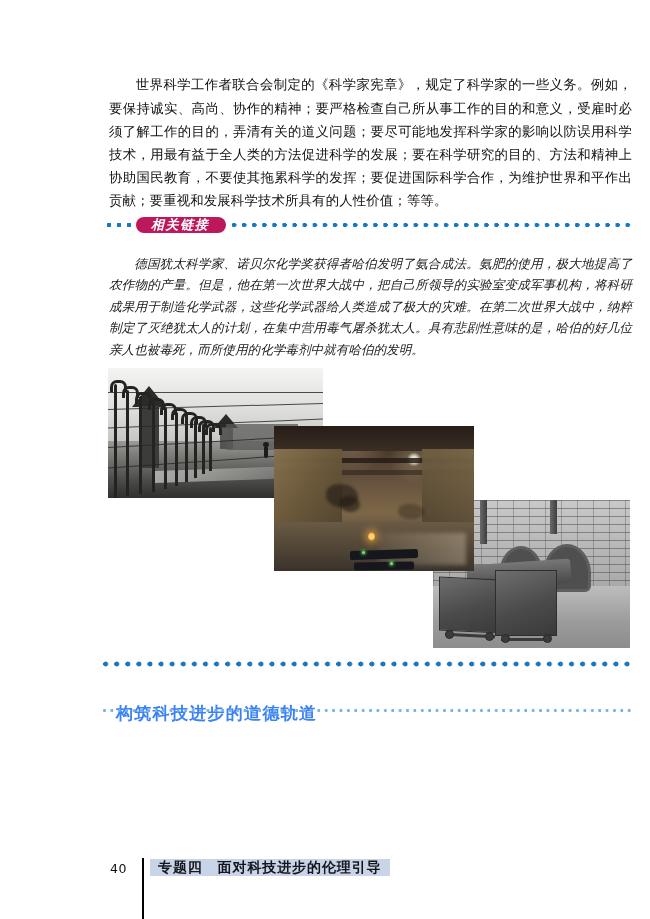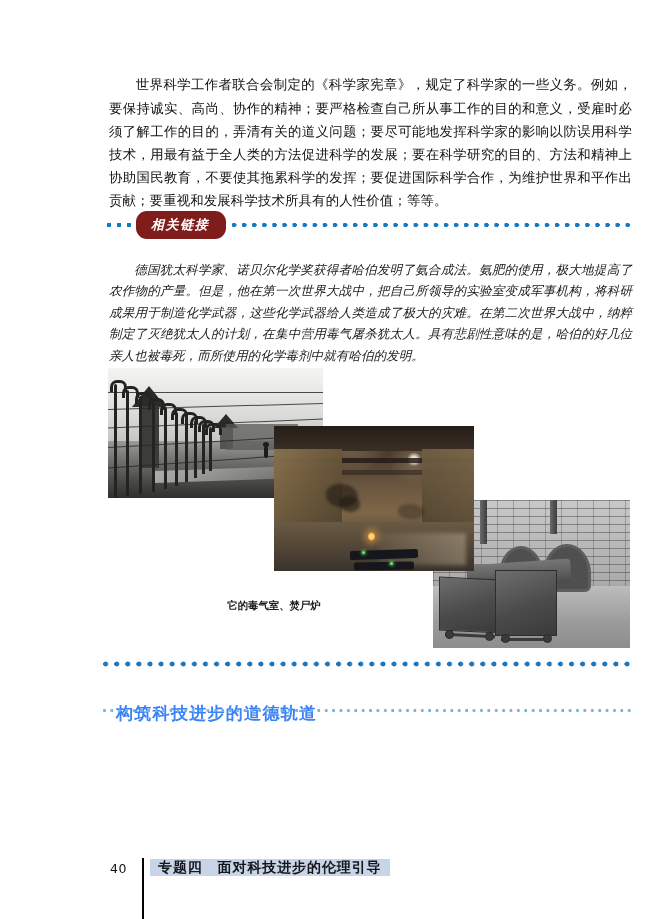--- a/index.html
+++ b/index.html
@@ -49,24 +49,24 @@
     align-items: center;
   }
   .dots-lead {
     width: 28px;
     height: 22px;
     background-image: radial-gradient(circle at 3px 50%, #1479c4 2.1px, rgba(0,0,0,0) 2.4px);
     background-size: 10px 100%;
     background-repeat: repeat-x;
   }
   .link-pill {
-    height: 28px;
+    height: 16px;
     padding: 0 17px 0 15px;
     border-radius: 11px;
-    background: #7f1d1d;
+    background: #be185d;
     color: #ffffff;
     font-size: 13px;
     font-weight: bold;
     font-style: italic;
     letter-spacing: 1.6px;
     display: flex;
     align-items: center;
     justify-content: center;
     margin: 0 2px;
     white-space: nowrap;
@@ -81,21 +81,21 @@
   }
 
   
   .kai {
     font-family: "DejaVu Serif", "Liberation Serif", serif;
     font-style: italic;
   }
   .link-para {
     position: absolute;
     left: 63px;
-    top: 246px;
+    top: 240px;
     width: 523px;
     font-size: 12.6px;
     line-height: 21.6px;
     text-align: justify;
     text-justify: inter-ideograph;
     text-indent: 2em;
     color: #1a1a1a;
   }
 
   
@@ -473,21 +473,20 @@
       <div class="ov-cart" style="left:62px; top:70px; width:60px; height:64px;"></div>
 
       <div class="ov-wheel" style="left:12px;  top:130px;"></div>
       <div class="ov-wheel" style="left:52px;  top:132px;"></div>
       <div class="ov-wheel" style="left:68px;  top:134px;"></div>
       <div class="ov-wheel" style="left:110px; top:134px;"></div>
     </div>
   </div>
 
   <div class="caption">
-    <div>它的毒气室、焚尸炉</div>
   </div>
 
   <div class="rule-thick"></div>
   <h2 class="section-title">构筑科技进步的道德轨道</h2>
   <div class="rule-thin"></div>
 
 
   <div class="page-number">40</div>
   <div class="footer-rule"></div>
   <div class="footer-band">

